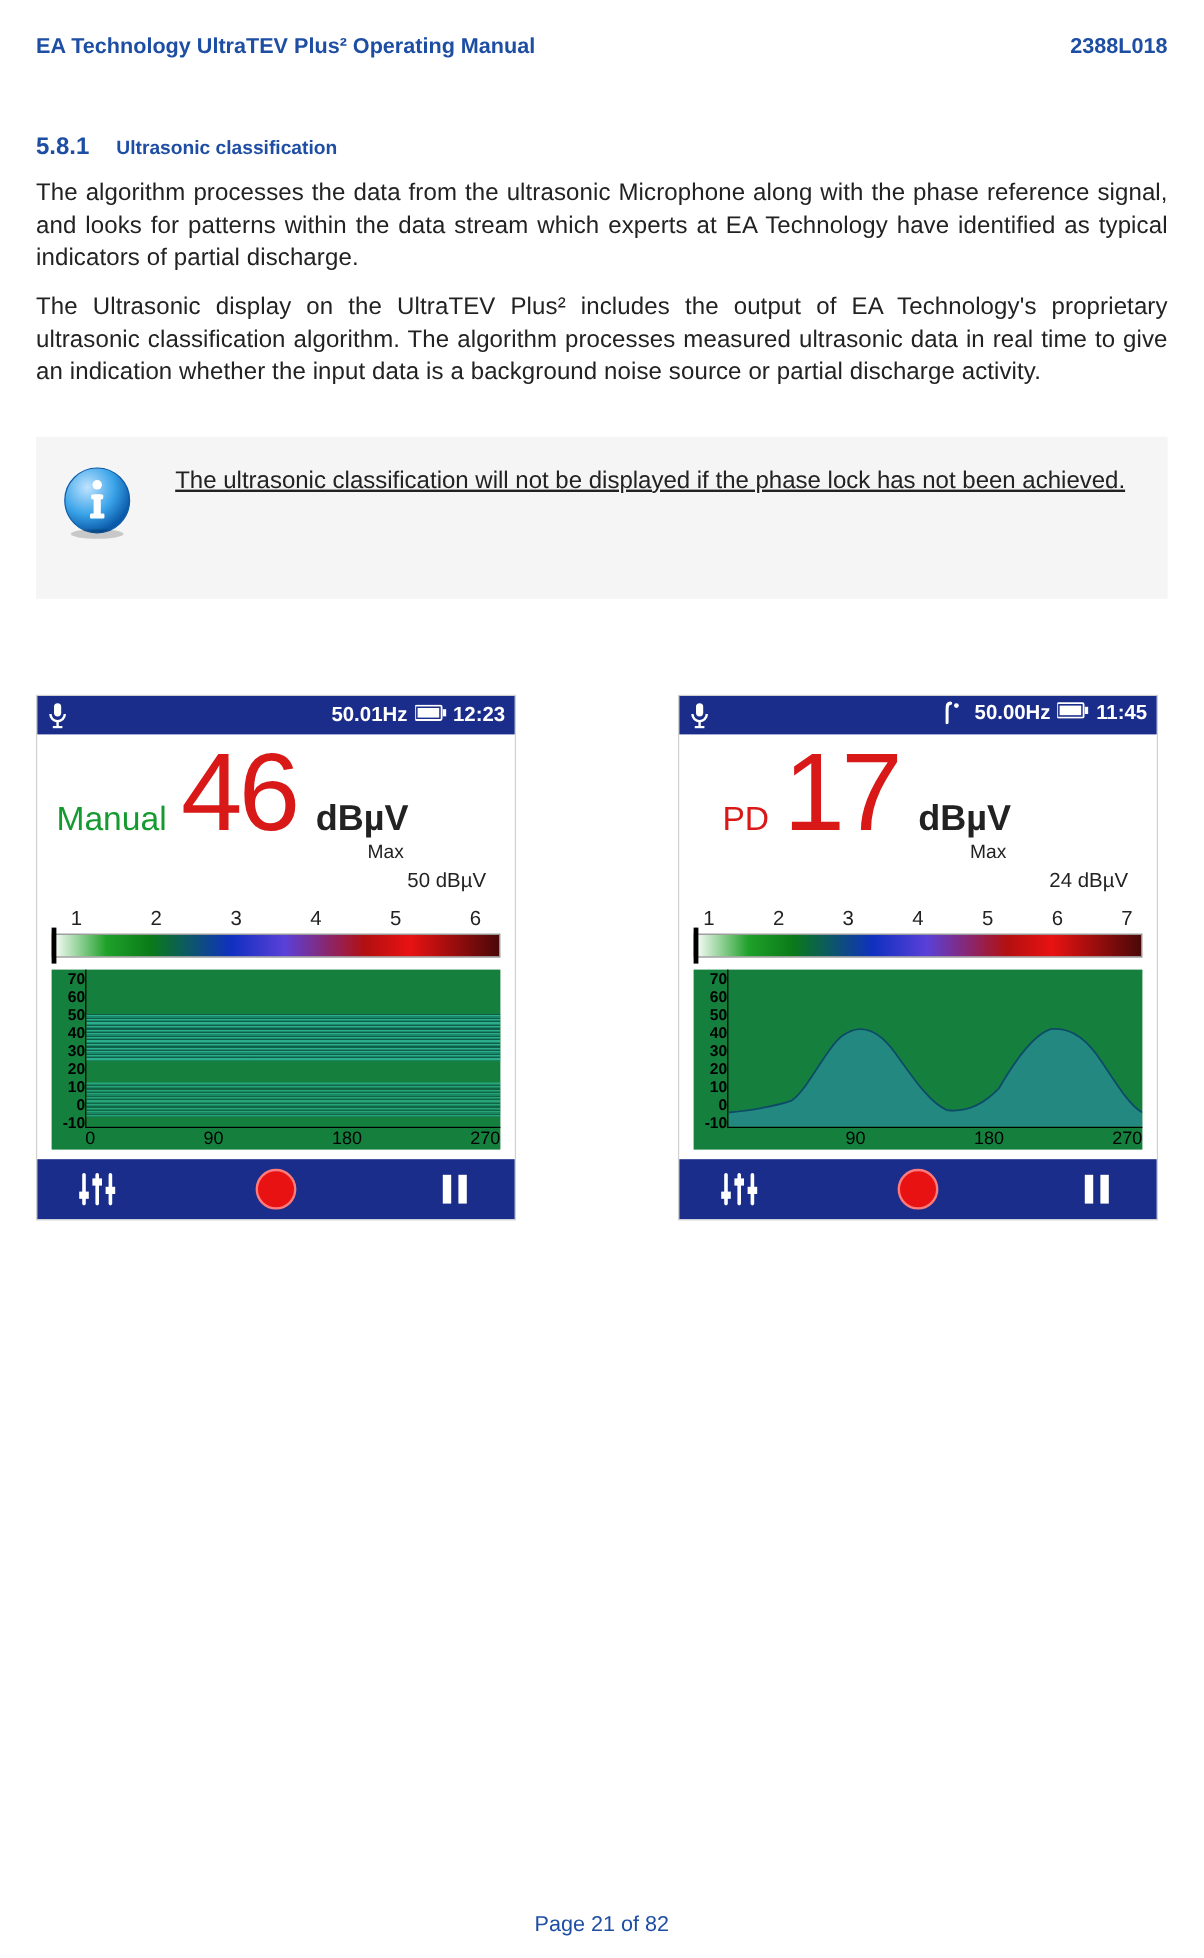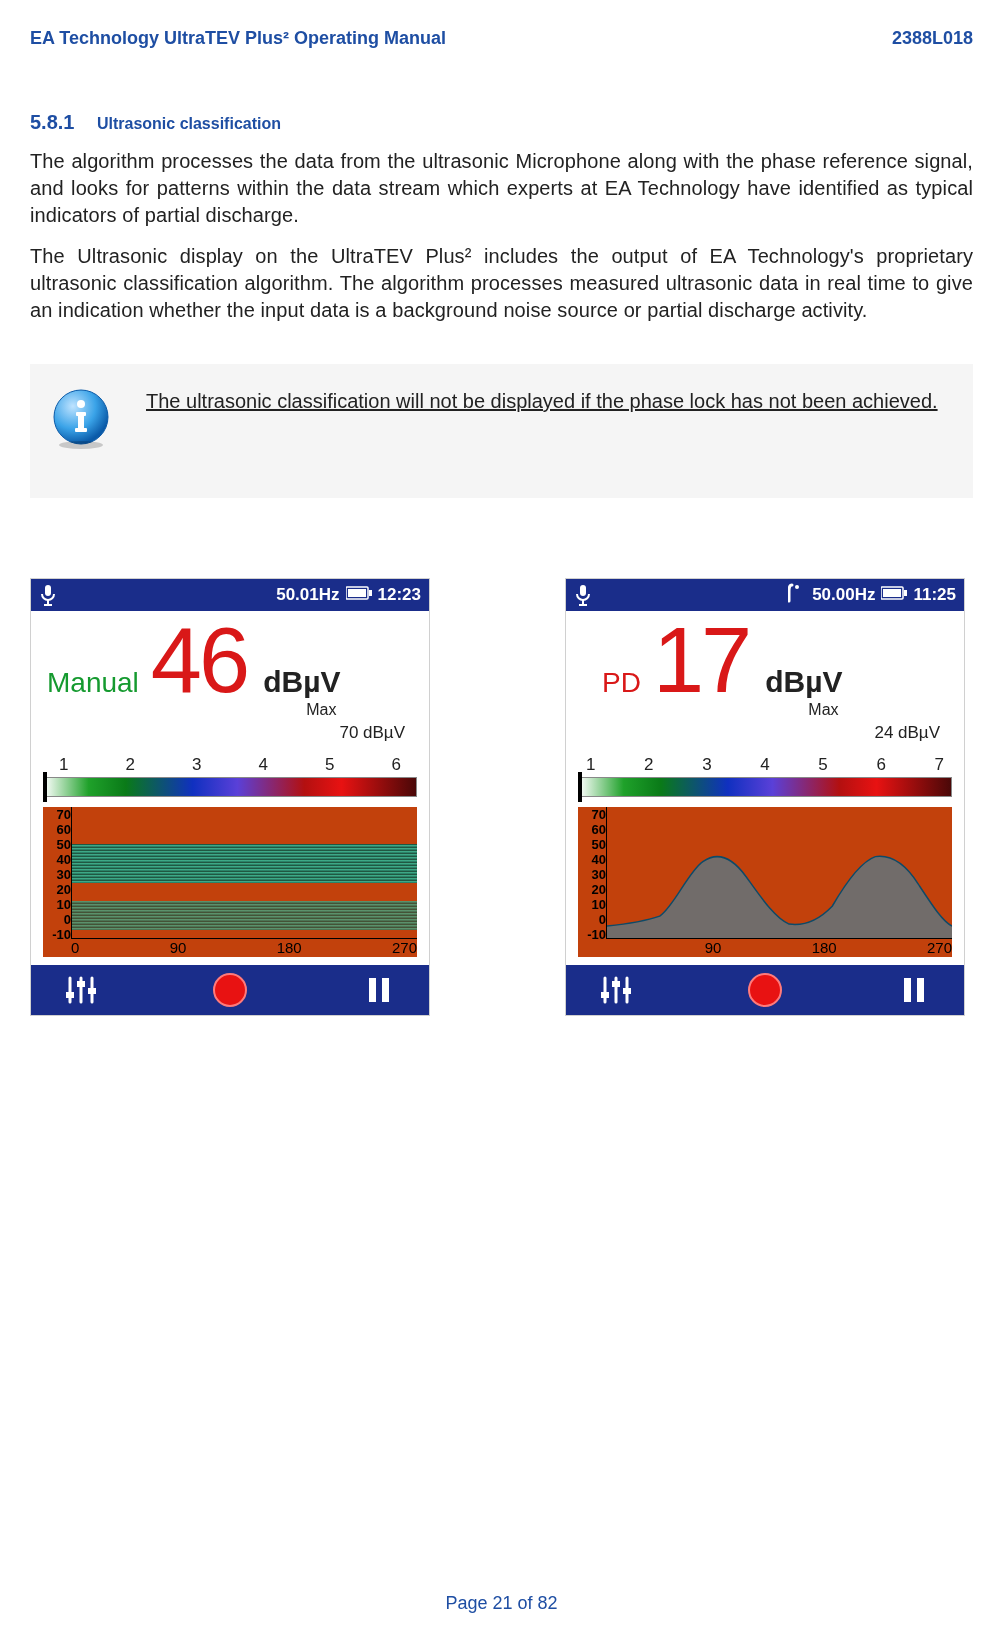--- a/index.html
+++ b/index.html
@@ -82,21 +82,21 @@
     color: #fff;
     height: 32px;
     display: flex;
     align-items: center;
     justify-content: space-between;
     padding: 0 8px;
     font-size: 17px;
     font-weight: 600;
   }
   .status-left { display:flex; align-items:center; gap:6px; }
-  .status-right { display:flex; align-items:center; gap:6px; }
+  .status-right { display:flex; align-items:flex-start; gap:6px; }
   .mic-icon svg { display:block; }
   .reading {
     display: flex;
     align-items: baseline;
     justify-content: flex-start;
     padding: 8px 18px 0 16px;
     gap: 12px;
   }
   .class-label { font-size: 28px; font-weight: 500; }
   .class-noise { color: #159a2f; }
@@ -124,21 +124,21 @@
     border:1px solid #888;
   }
   .gradient-bar::before{
     content:"";
     position:absolute; left:-1px; top:-6px; bottom:-6px; width:4px; background:#000;
   }
   .plot {
     margin: 10px 12px 0 12px;
     position: relative;
     height: 150px;
-    background:#c2410c;
+    background:#15803d;
   }
   .plot .yaxis {
     position:absolute; left:0; top:0; bottom:18px; width:28px;
     display:flex; flex-direction:column; justify-content:space-between;
     font-size:13px; color:#000; text-align:right;
     font-weight:600;
   }
   .plot .xaxis {
     position:absolute; left:28px; right:0; bottom:0; height:18px;
     display:flex; justify-content:space-between; font-size:15px; color:#000;
@@ -242,21 +242,21 @@
       </div>
 
       <div class="reading">
         <span class="class-label class-noise">Manual</span>
         <span class="big-val">46</span>
         <span class="unit-col">
           <span class="unit">dBµV</span>
           <span class="maxlbl">Max</span>
         </span>
       </div>
-      <div class="maxrow">70 dBµV</div>
+      <div class="maxrow">50 dBµV</div>
 
       <div class="scale-nums">
         <span>1</span>
         <span>2</span>
         <span>3</span>
         <span>4</span>
         <span>5</span>
         <span>6</span>
       </div>
       <div class="gradient-bar"></div>
@@ -330,21 +330,21 @@
               </svg>
           </span>
           <span>50.00Hz</span>
           <span>
             <svg width="26" height="14" viewBox="0 0 26 14">
                 <rect x="0" y="1" width="22" height="12" rx="1" fill="none" stroke="#fff" stroke-width="1.5"></rect>
                 <rect x="2" y="3" width="18" height="8" fill="#fff"></rect>
                 <rect x="23" y="4" width="3" height="6" fill="#fff"></rect>
               </svg>
           </span>
-          <span>11:25</span>
+          <span>11:45</span>
         </div>
       </div>
 
       <div class="reading">
         <span class="class-label class-pd" style="margin-left:20px;">PD</span>
         <span class="big-val">17</span>
         <span class="unit-col">
           <span class="unit">dBµV</span>
           <span class="maxlbl">Max</span>
         </span>

